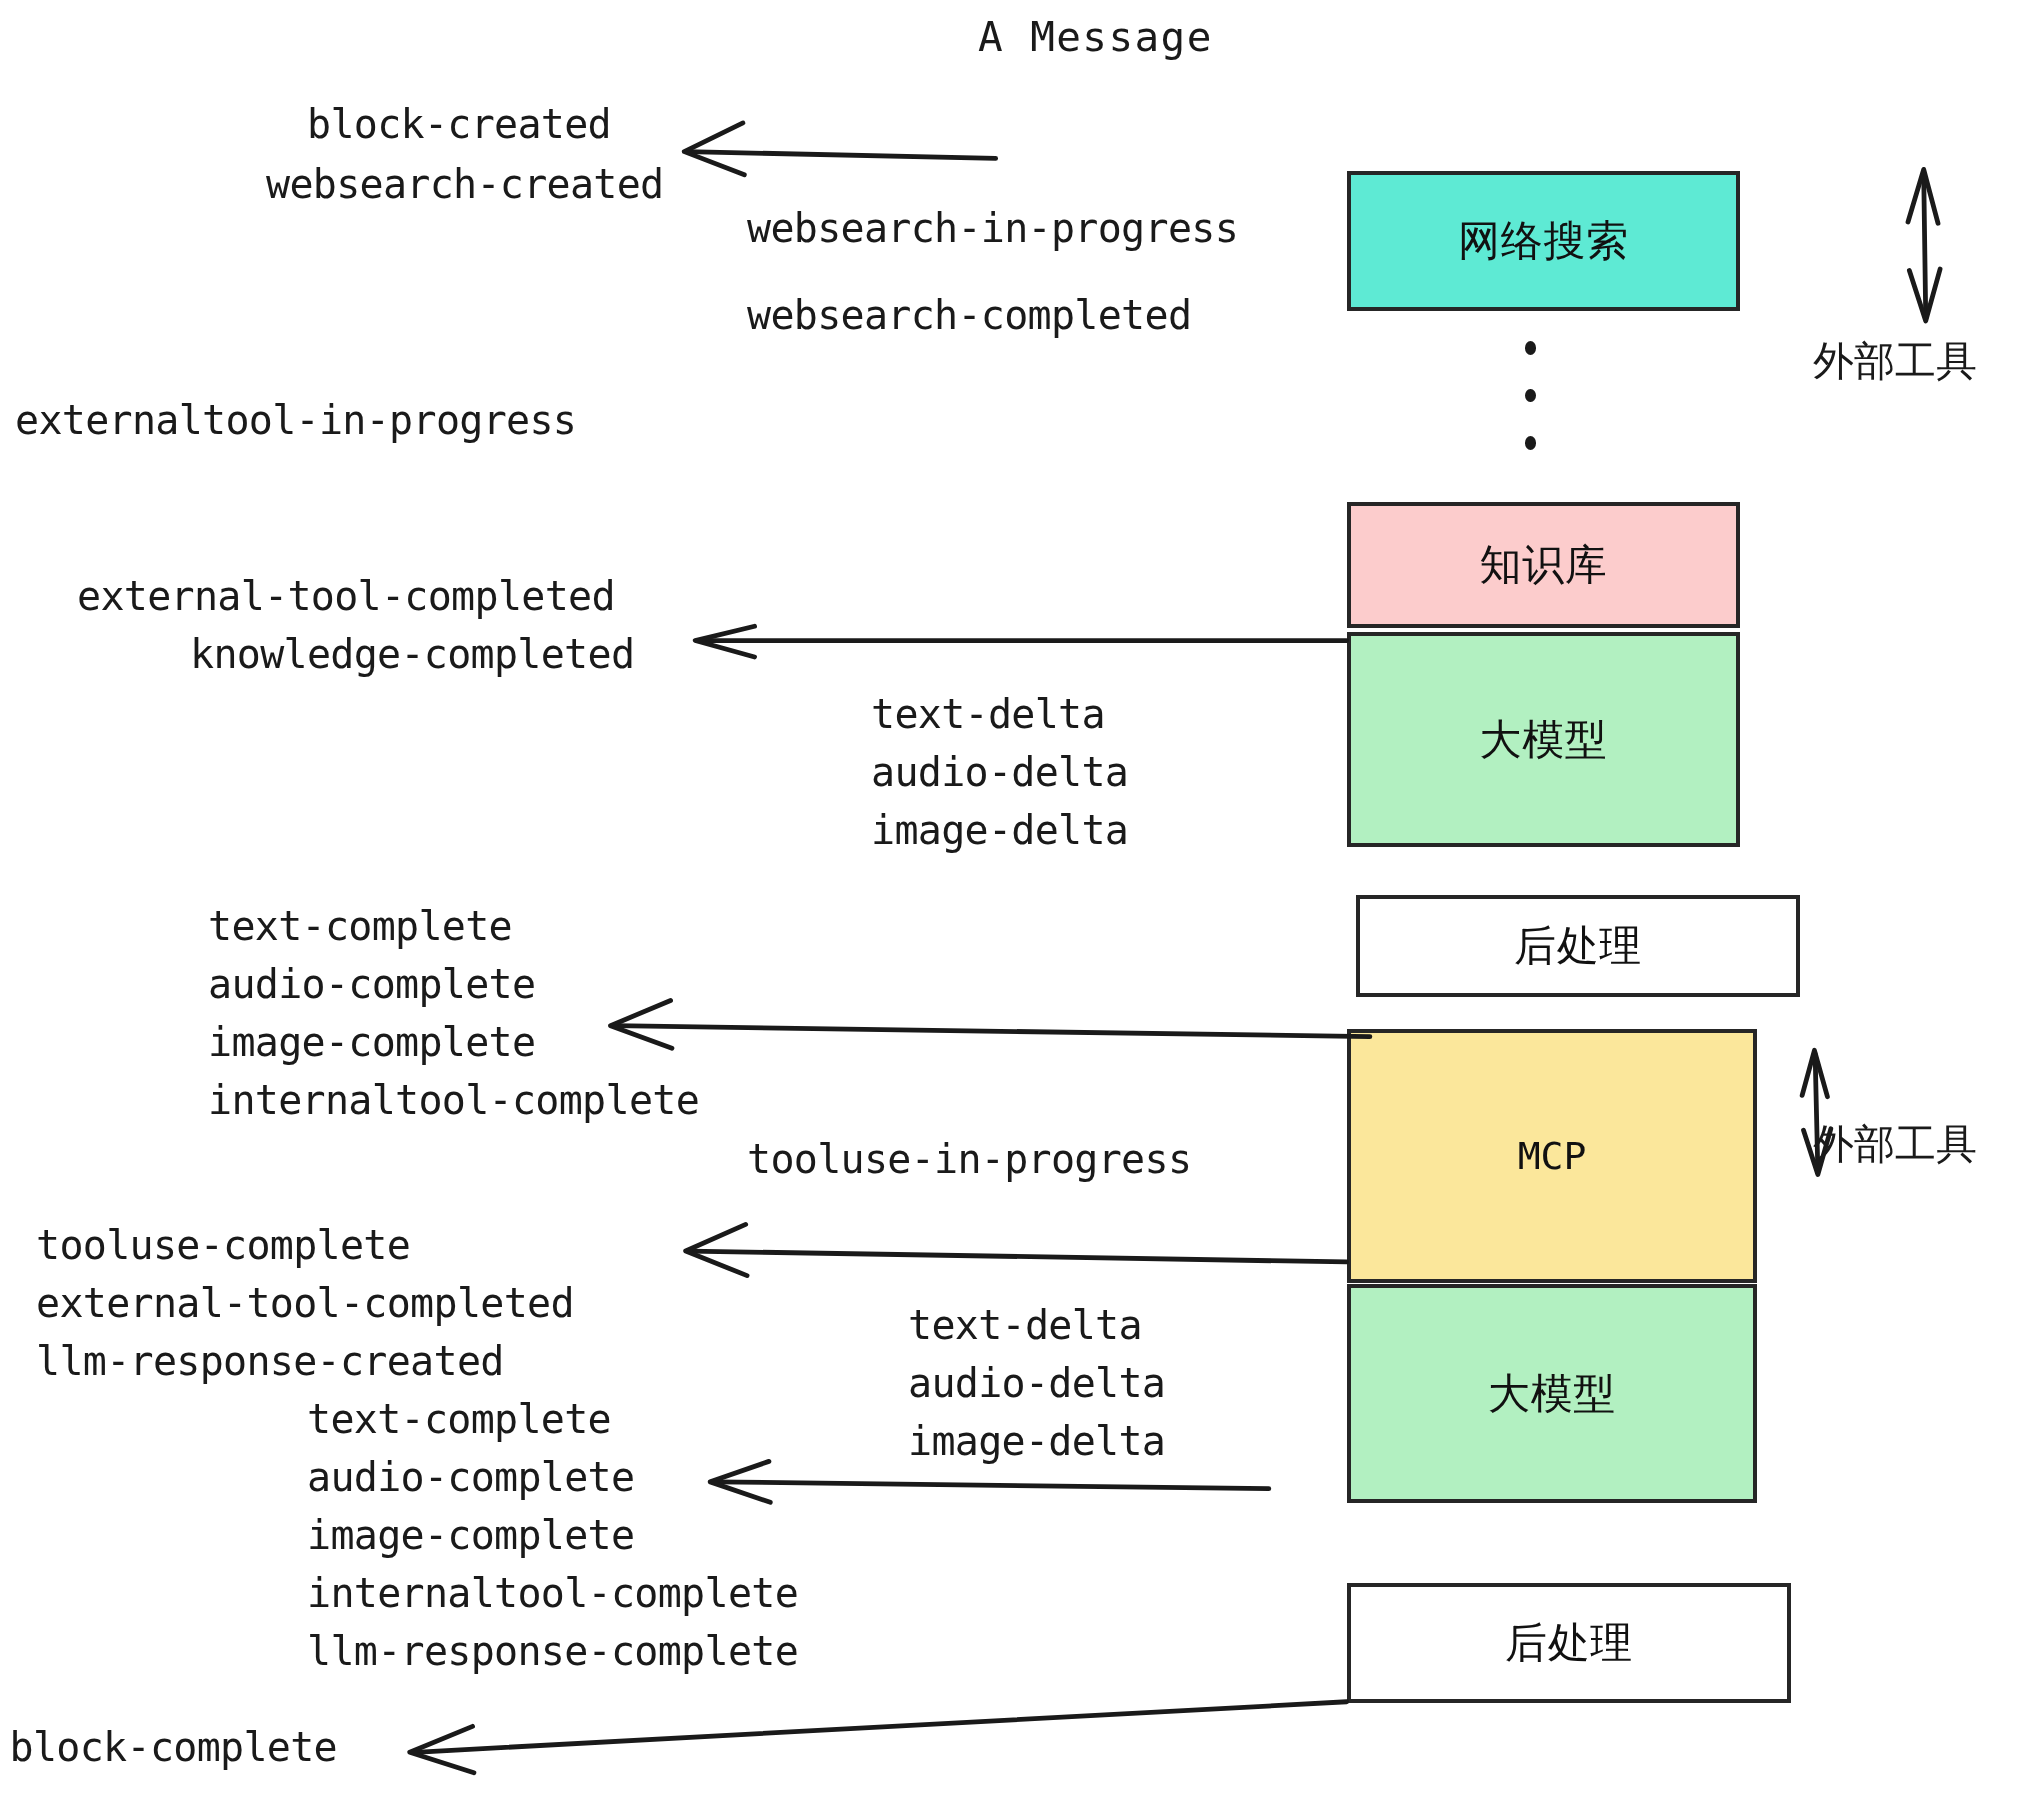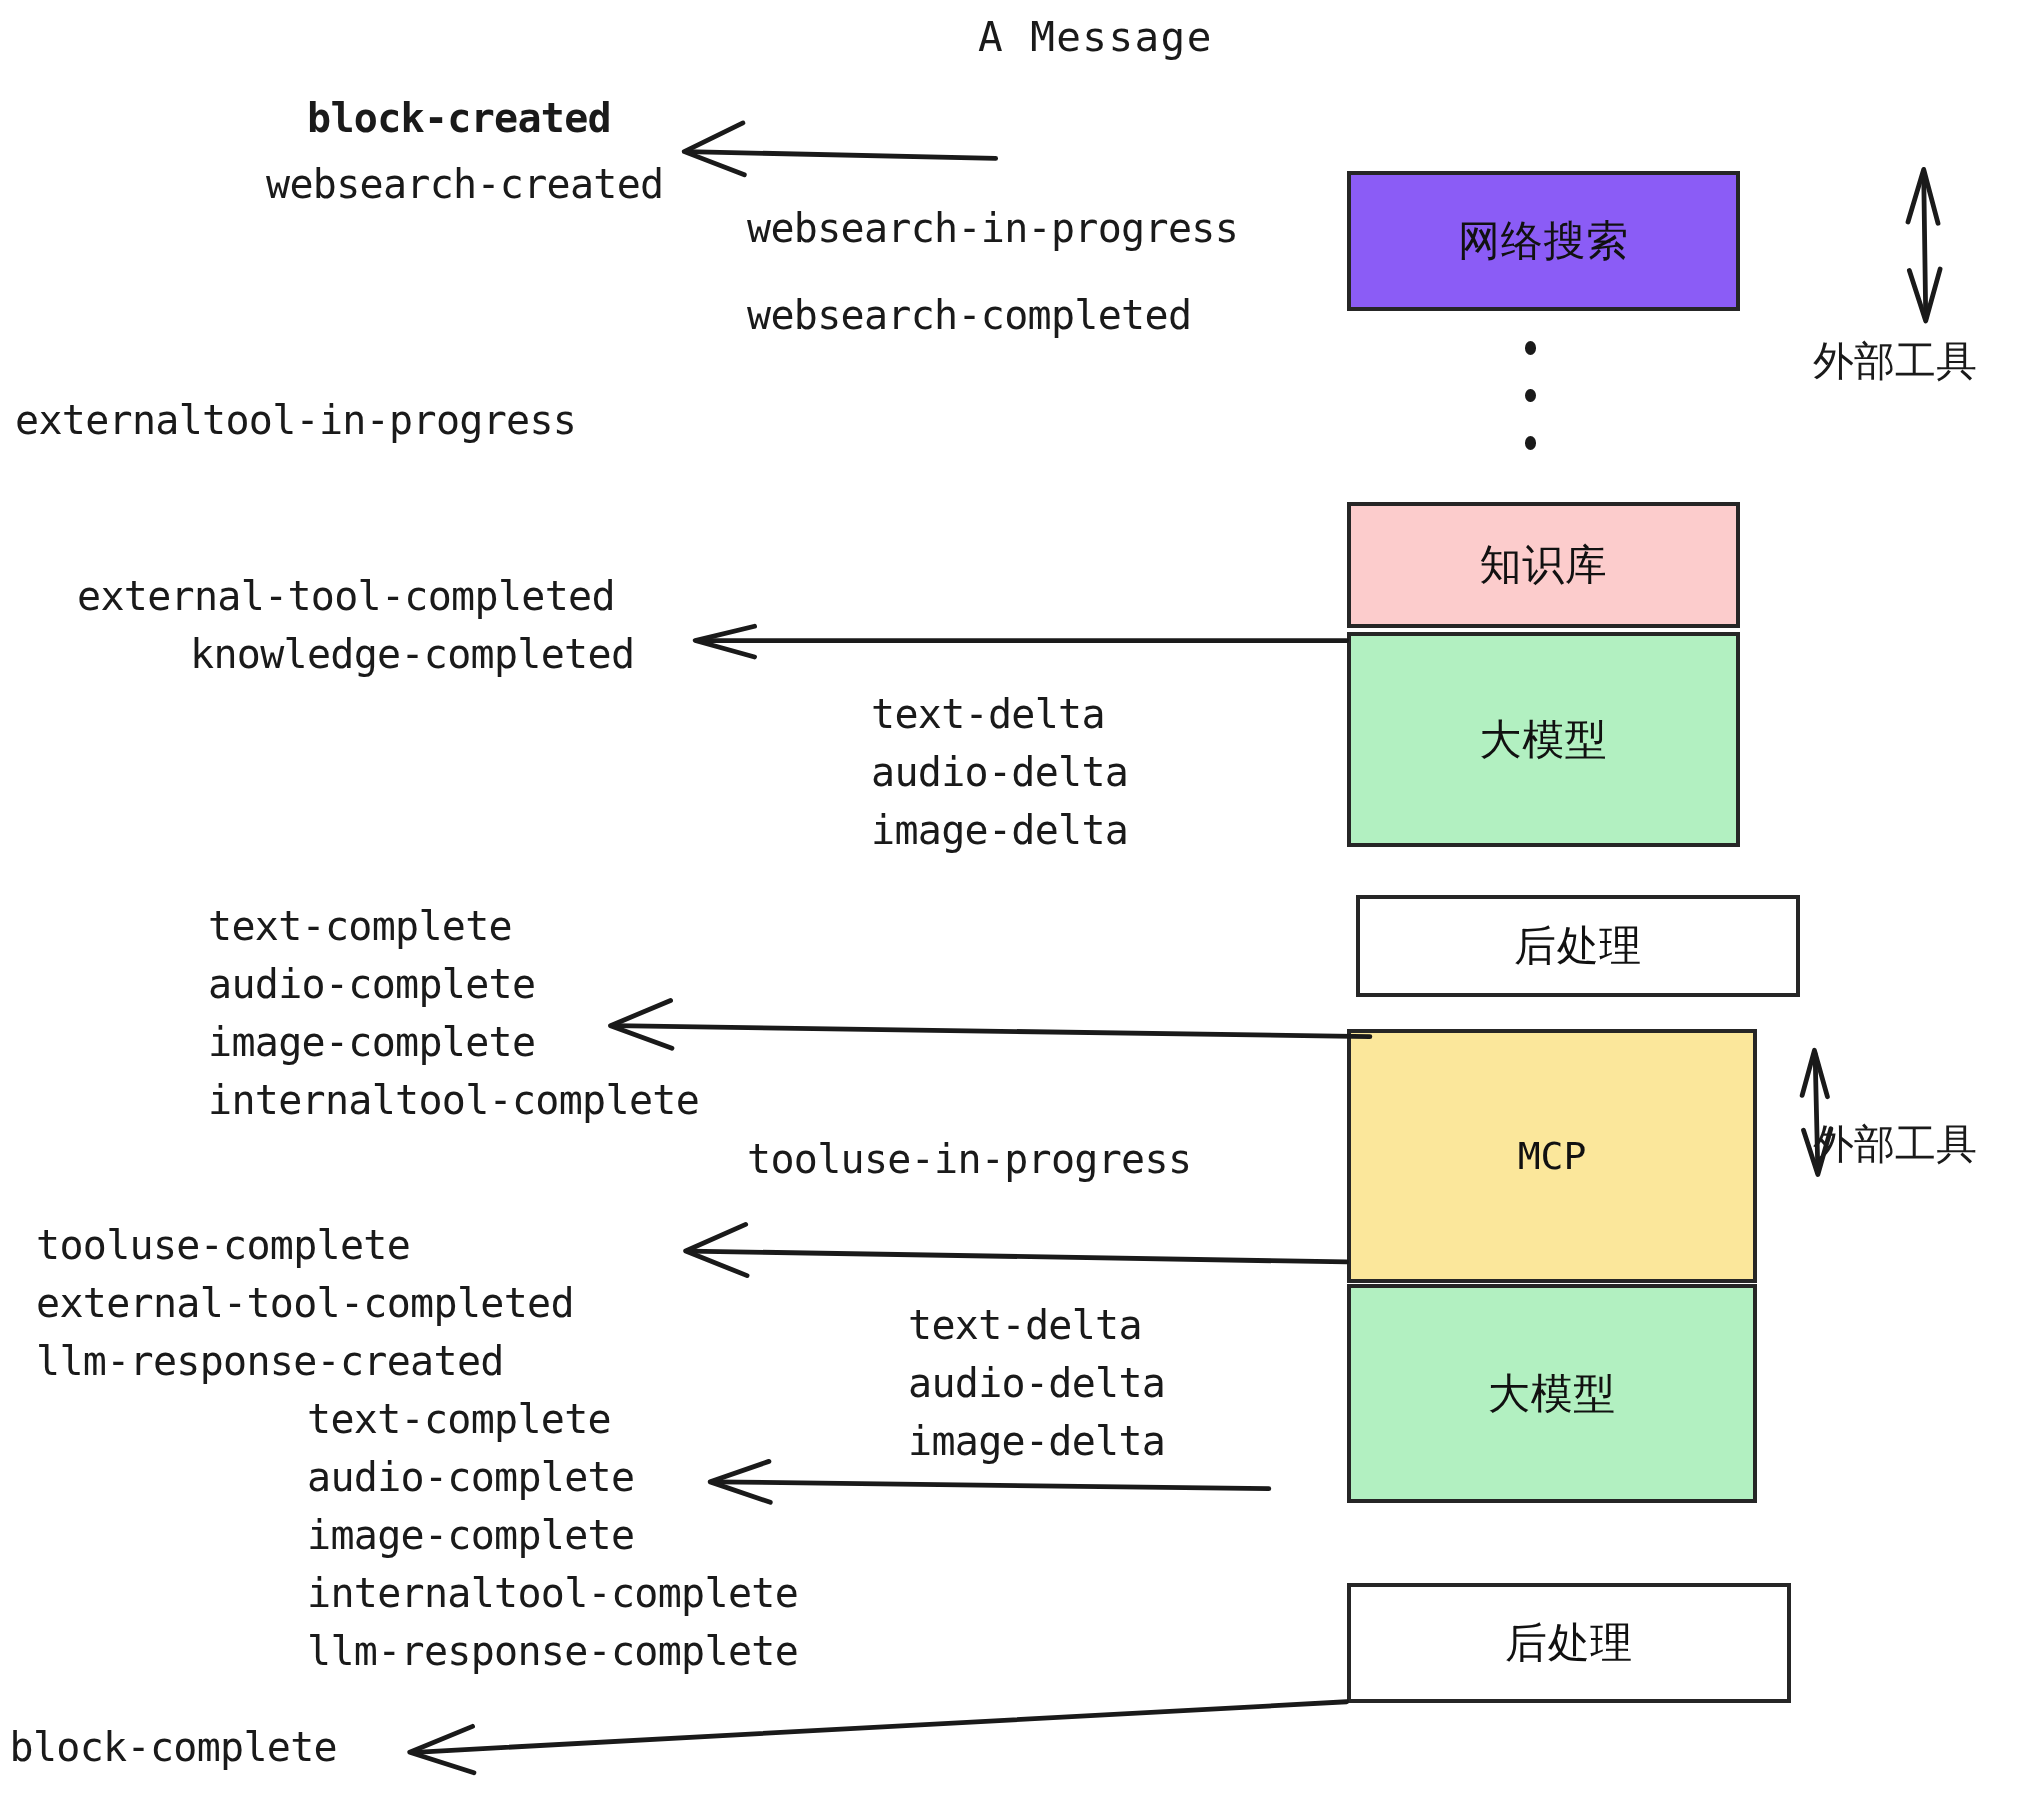--- a/index.html
+++ b/index.html
@@ -77,21 +77,21 @@
     pointer-events:none;
   }
 </style>
 </head>
 <body>
 
 <div id="stage">
 
   <div class="title" style="left:978px; top:17px;">A Message</div>
 
-  <div class="evt" style="left:307px; top:98px;font-weight:bold;">block-created</div>
+  <div class="evt" style="left:307px; top:104px;">block-created</div>
   <div class="evt" style="left:747px; top:208px;">websearch-in-progress</div>
   <div class="evt" style="left:266px; top:164px;">websearch-created</div>
   <div class="evt" style="left:747px; top:295px;">websearch-completed</div>
   <div class="evt" style="left:15px; top:400px;">externaltool-in-progress</div>
 
   <div class="evt" style="left:77px; top:576px;">external-tool-completed</div>
   <div class="evt" style="left:190px; top:634px;">knowledge-completed</div>
 
   <div class="evt" style="left:871px; top:694px;">text-delta</div>
   <div class="evt" style="left:871px; top:752px;">audio-delta</div>
@@ -112,21 +112,21 @@
   <div class="evt" style="left:908px; top:1421px;">image-delta</div>
 
   <div class="evt" style="left:307px; top:1399px;">text-complete</div>
   <div class="evt" style="left:307px; top:1457px;">audio-complete</div>
   <div class="evt" style="left:307px; top:1515px;">image-complete</div>
   <div class="evt" style="left:307px; top:1573px;">internaltool-complete</div>
   <div class="evt" style="left:307px; top:1631px;">llm-response-complete</div>
 
   <div class="evt" style="left:9.6px; top:1727px;">block-complete</div>
 
-  <div class="nodebox" style="left:1347px; top:171px; width:393px; height:140px; background:#8b5cf6;">
+  <div class="nodebox" style="left:1347px; top:171px; width:393px; height:140px; background:#5eead4;">
     <span class="lbl">网络搜索</span>
   </div>
 
   <div class="dots" style="left:1524px; top:341px; width:13.7px; height:109px;">
     <i></i>
       <i></i>
       <i></i>
   </div>
 
   <div class="nodebox" style="left:1347px; top:502px; width:393px; height:126px; background:#FCCCCC;">

